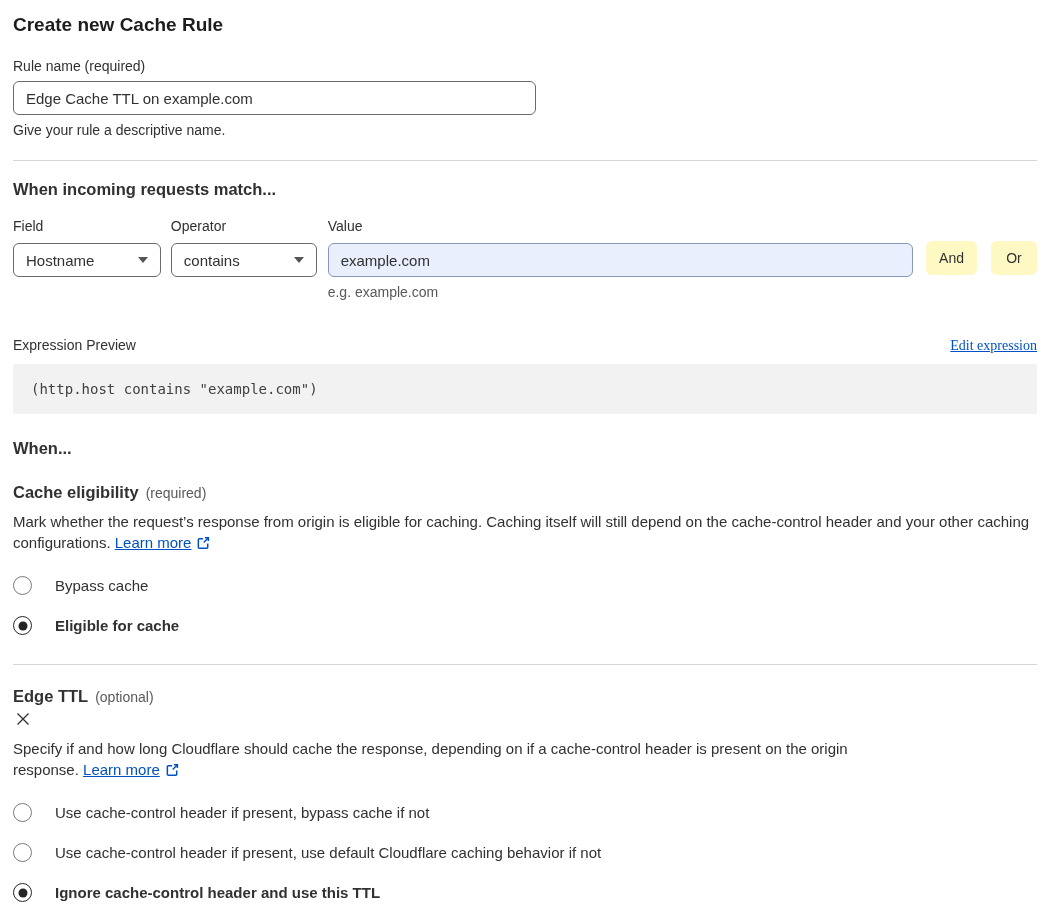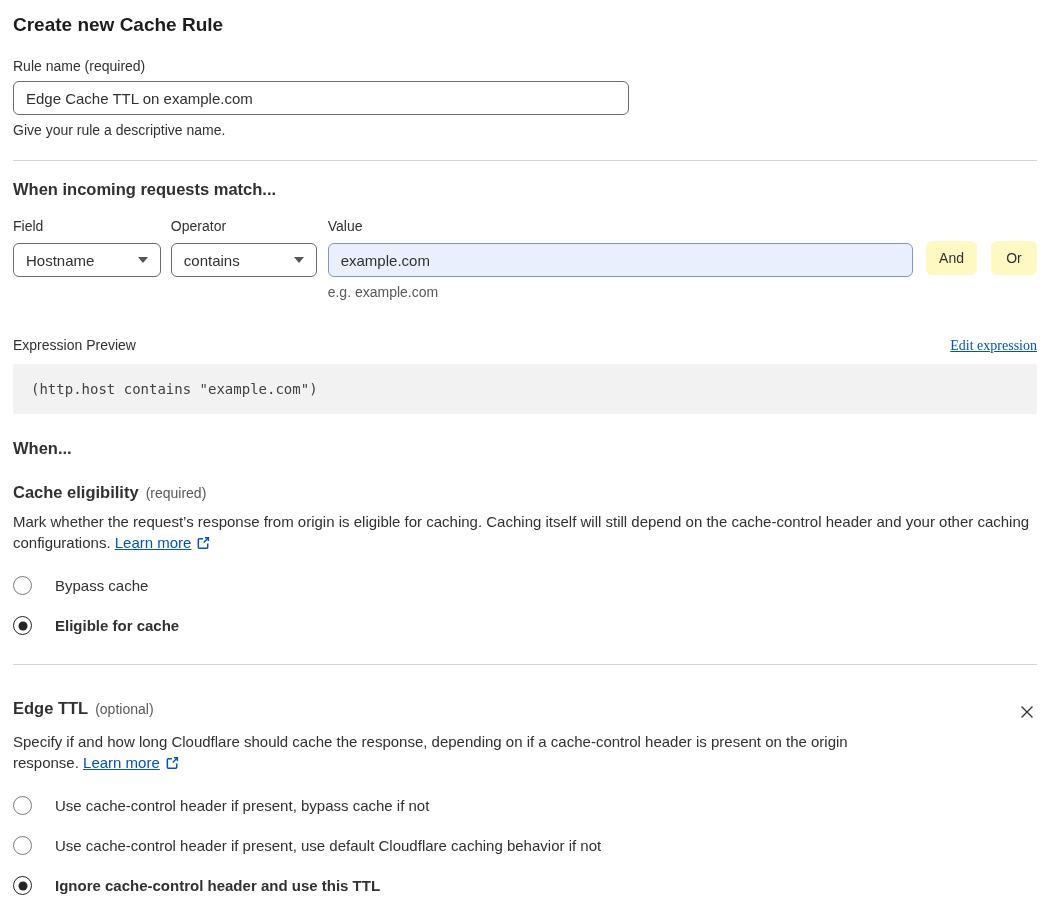--- a/index.html
+++ b/index.html
@@ -9,21 +9,21 @@
     font-family: "Liberation Sans", "DejaVu Sans", sans-serif;
     color: #313131;
     overflow: hidden;
   }
   .container { padding: 12px 21px 0 13px; }
 
   h1.page-title { font-size: 19px; font-weight: 700; color: #1d1d1d; margin: 2px 0 0; }
 
   .field-label { display: block; font-size: 14px; color: #313131; margin-bottom: 7px; }
   .text-input {
-    display: block; width: 616px; height: 34px;
+    display: block; width: 523px; height: 34px;
     border: 1px solid #6b6b6b; border-radius: 6px;
     padding: 0 12px; font-size: 15px; color: #313131;
     font-family: "Liberation Sans", sans-serif;
     background: #fff; outline: none;
   }
   .helper { font-size: 14px; color: #313131; margin-top: 7px; }
   .helper.gray { color: #595959; }
 
   hr.divider { border: none; border-top: 1px solid #d5d5d5; margin: 22px 0 0; }
 
@@ -167,21 +167,21 @@
     <span class="radio-circle"></span>
     <span class="radio-label">Bypass cache</span>
   </div>
   <div class="radio-row checked">
     <span class="radio-circle"></span>
     <span class="radio-label">Eligible for cache</span>
   </div>
 
   <hr class="divider" style="margin-top: 29px;">
 
-  <div class="subsection-header" style="margin-top: 34px;">
+  <div class="subsection-header" style="margin-top: 22px; flex-direction: column;">
     <div class="subsection-title-wrap">
       <h3 class="subsection-title">Edge TTL</h3>
       <span class="requirement">(optional)</span>
     </div>
     <button class="close-btn"><span><svg width="16" height="16" viewBox="0 0 16 16">
             <path d="M2.5 2.5 L13.5 13.5 M13.5 2.5 L2.5 13.5" stroke="#313131" stroke-width="1.3"></path>
           </svg></span></button>
   </div>
   <p class="description narrow"><span>Specify if and how long Cloudflare should cache the response, depending on if a cache-control header is present on the origin response.</span>
     <a class="learn-more">Learn more</a><span class="ext-icon"><svg width="15" height="15" viewBox="0 0 16 16" fill="none">

